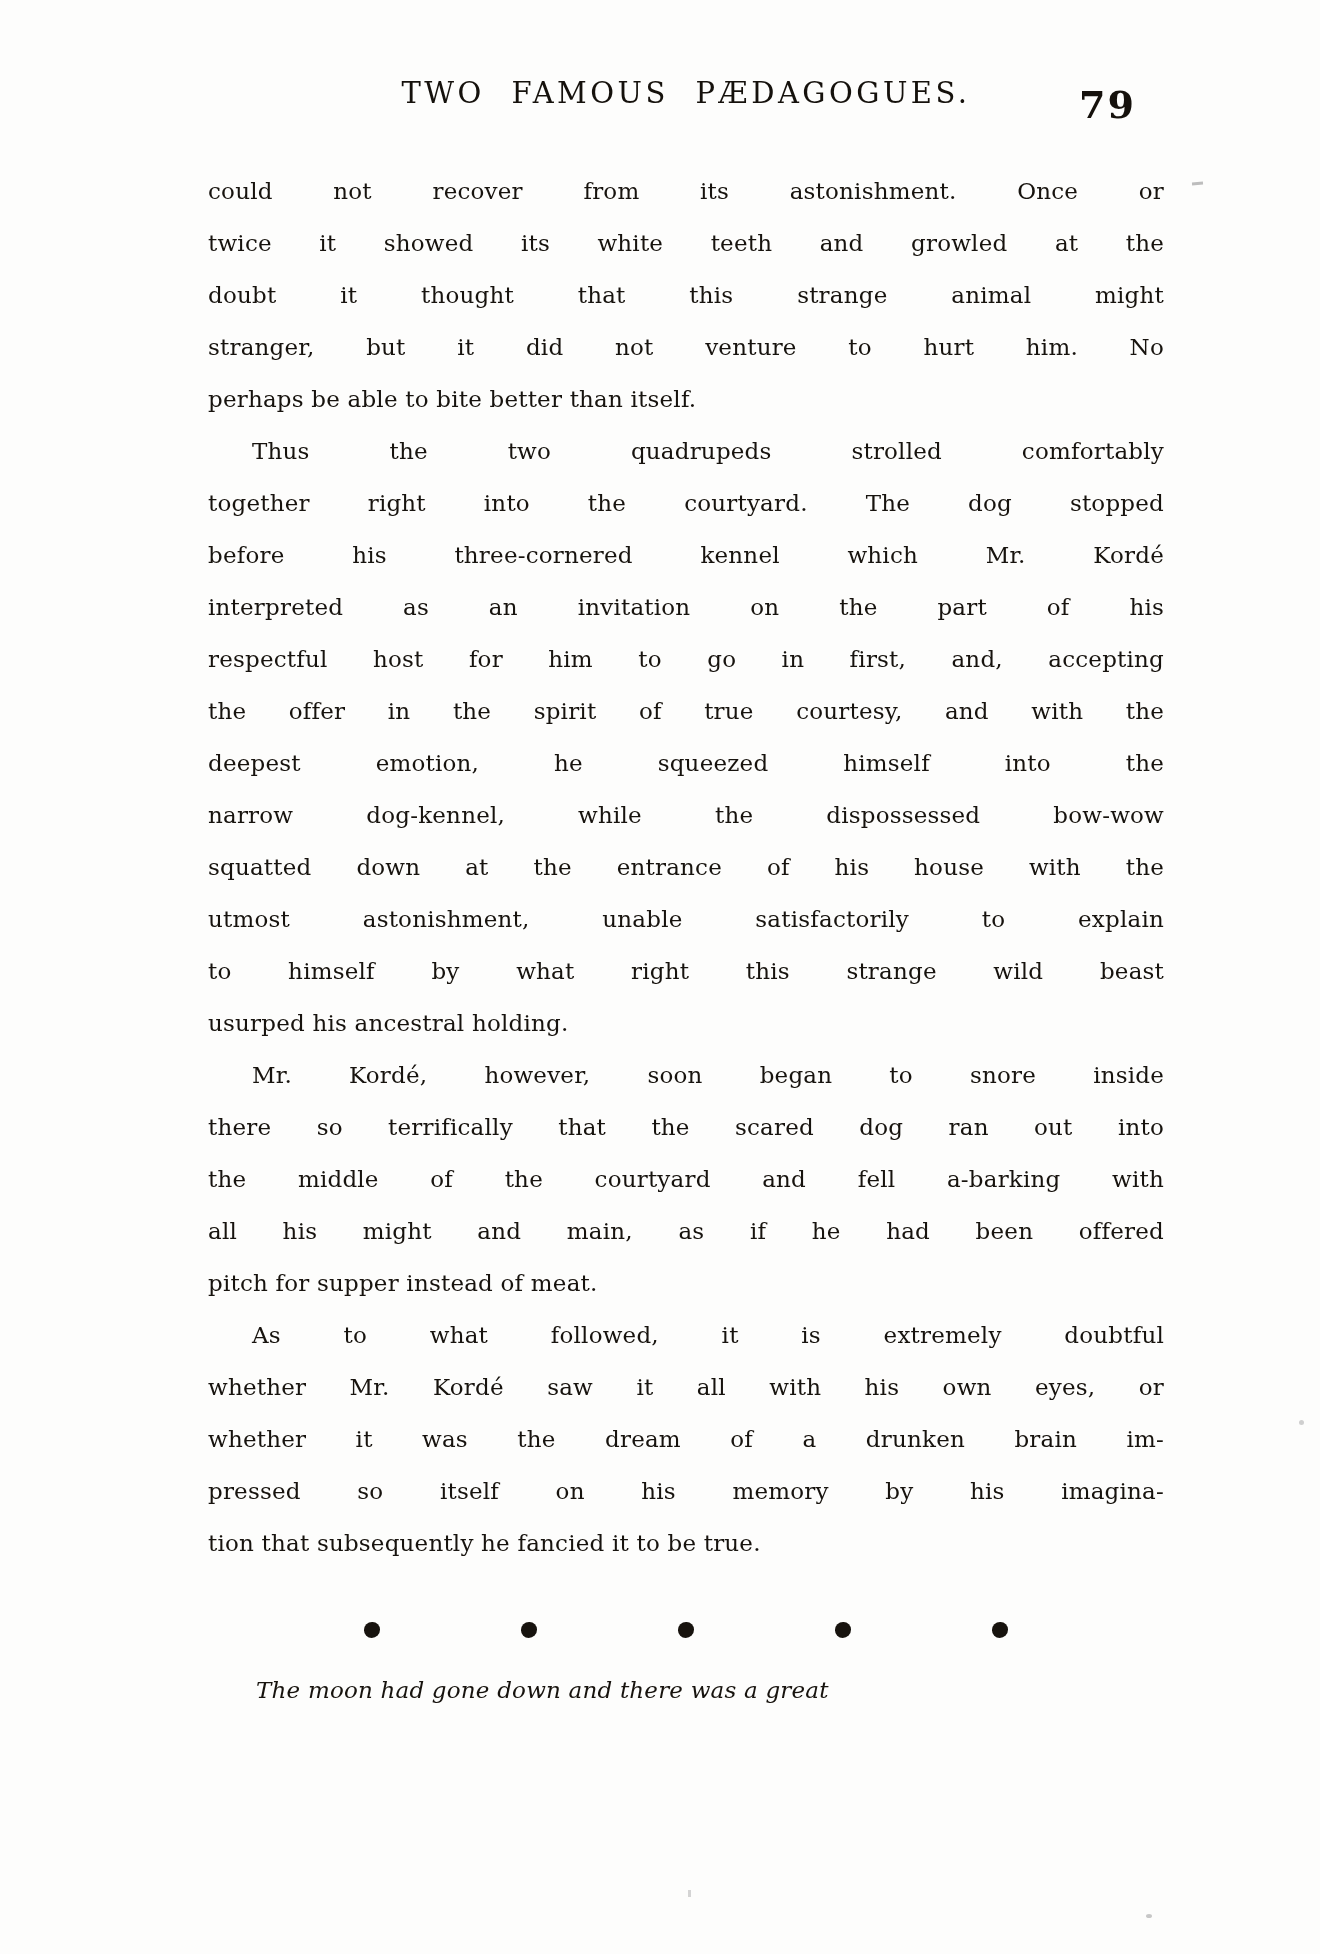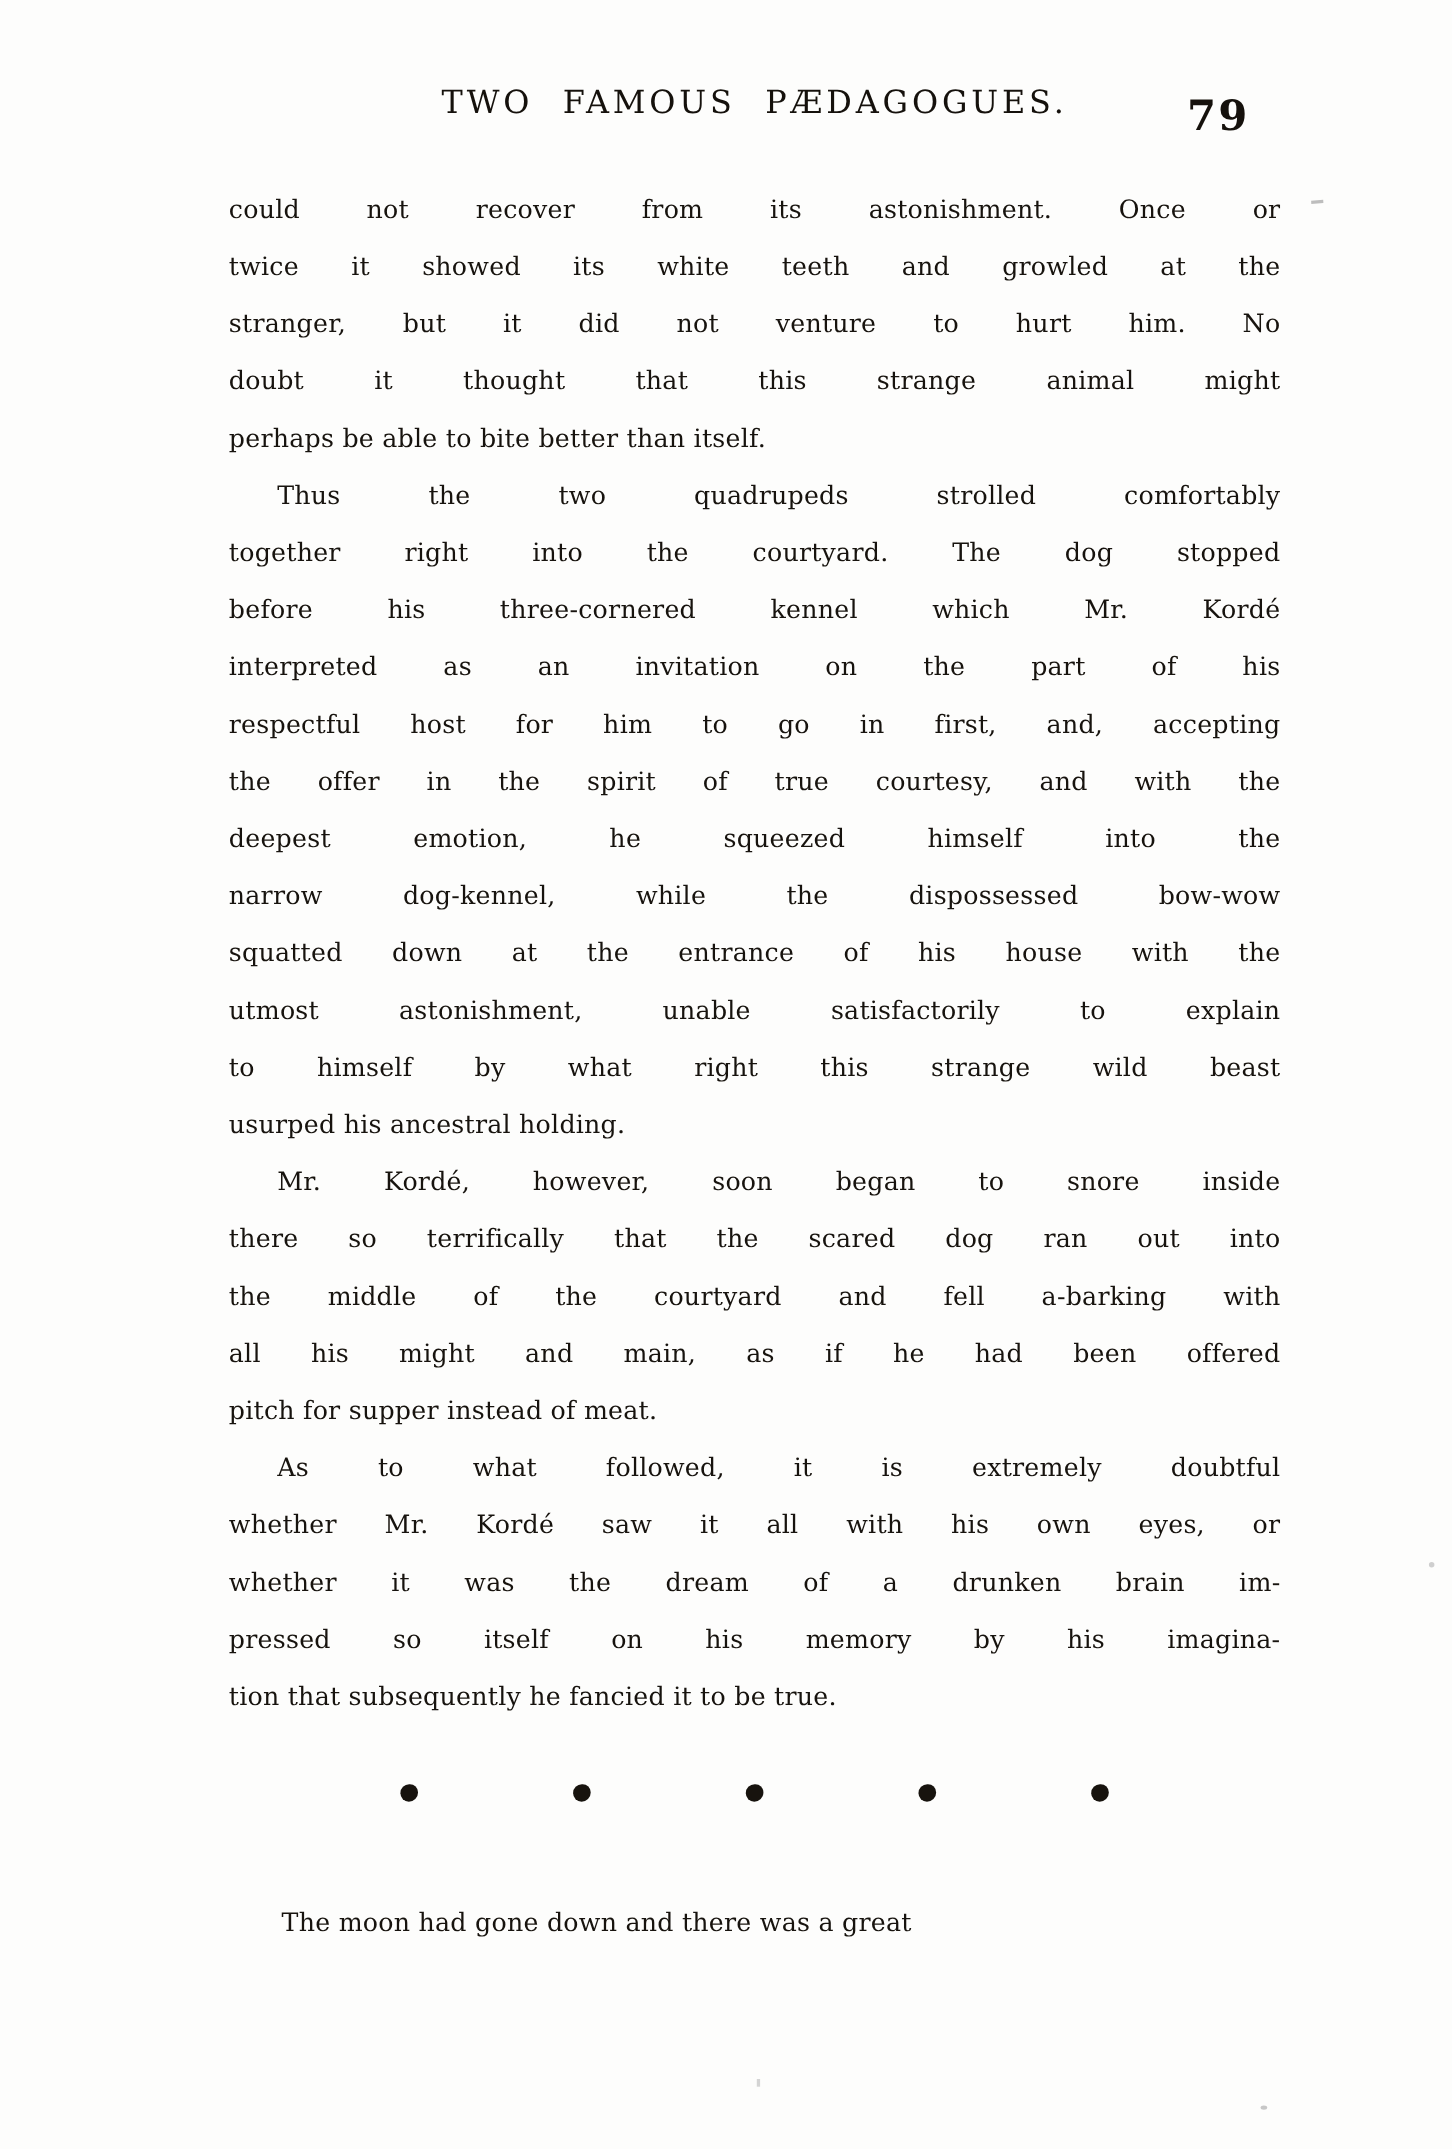--- a/index.html
+++ b/index.html
@@ -77,21 +77,21 @@
     height: 16px;
   }
   .separator-dot {
     width: 16px;
     height: 16px;
     background: #17130e;
     border-radius: 50% 46% 52% 48%;
     display: inline-block;
   }
 
-  .closing-block { margin-top: 84px; }
+  .closing-block { margin-top: 26px; font-style: italic; }
   .closing-block .text-line.indent { padding-left: 48px; }
 
   
   .scan-speck { position: absolute; background: #bdbdbd; }
   .speck-a { left: 1192px; top: 182px; width: 11px; height: 3px; transform: rotate(-4deg); }
   .speck-b { left: 1299px; top: 1420px; width: 5px; height: 5px; border-radius: 50%; background: #cfcfcf; }
   .speck-c { left: 1146px; top: 1914px; width: 6px; height: 4px; border-radius: 50%; background: #c7c7c7; }
   .speck-d { left: 688px; top: 1890px; width: 3px; height: 7px; background: #d4d4d4; }
 </style>
 </head>
@@ -100,22 +100,22 @@
 <header class="page-header">
   <div class="header-title">TWO FAMOUS PÆDAGOGUES.</div>
   <div class="page-number">79</div>
 </header>
 
 <main class="text-block">
 
   <div>
     <div class="text-line">could not recover from its astonishment.  Once or</div>
     <div class="text-line">twice it showed its white teeth and growled at the</div>
+    <div class="text-line">doubt it thought that this strange animal might</div>
     <div class="text-line">stranger, but it did not venture to hurt him.  No</div>
-    <div class="text-line">doubt it thought that this strange animal might</div>
     <div class="text-line lastline">perhaps be able to bite better than itself.</div>
   </div>
 
   <div>
     <div class="text-line indent">Thus the two quadrupeds strolled comfortably</div>
     <div class="text-line">together right into the courtyard.  The dog stopped</div>
     <div class="text-line">before his three-cornered kennel which Mr. Kordé</div>
     <div class="text-line">interpreted as an invitation on the part of his</div>
     <div class="text-line">respectful host for him to go in first, and, accepting</div>
     <div class="text-line">the offer in the spirit of true courtesy, and with the</div>

